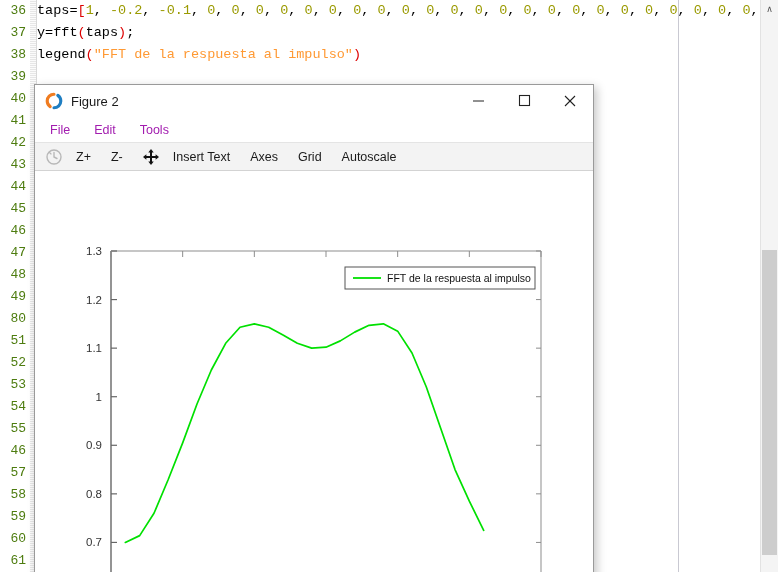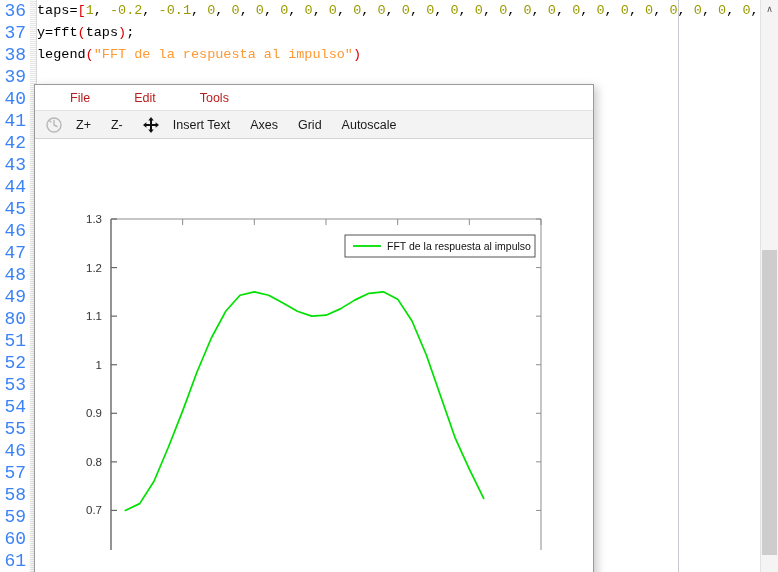--- a/index.html
+++ b/index.html
@@ -28,22 +28,22 @@
     width: 30px; height: 572px;
     background: #ffffff;
     border-right: 0;
   }
   #gutter .ln {
     height: 22px;
     line-height: 22px;
     text-align: right;
     padding-right: 4px;
     font-family: "Liberation Mono", monospace;
-    font-size: 18px;
-    color: #3b82f6;
+    font-size: 13px;
+    color: #4d7c0f;
     box-sizing: border-box;
   }
   #gutter-stripe {
     position: absolute;
     left: 30px; top: 0;
     width: 6px; height: 572px;
     background:
       repeating-linear-gradient(0deg,
         #e6e6e6 0px, #e6e6e6 1px,
         #fbfbfb 1px, #fbfbfb 2px);
@@ -144,24 +144,23 @@
     height: 26px;
     background: #ffffff;
     display: flex;
     align-items: center;
     padding-left: 12px;
     border-bottom: 1px solid #e4e4e4;
     box-sizing: border-box;
   }
   .menu-item {
     font-size: 12.5px;
-    color: #b91c1c;
+    color: #a21caf;
     margin-right: 18px;
     padding: 2px 3px;
-    margin-left: 20px;
   }
 
   #toolbar {
     height: 28px;
     background: #f3f3f3;
     border-bottom: 1px solid #d3d3d3;
     display: flex;
     align-items: center;
     padding-left: 8px;
     box-sizing: border-box;
@@ -253,20 +252,46 @@
   <div id="margin-guide"></div>
 
   <div id="ed-scroll">
     <div id="ed-scroll-up">∧</div>
     <div id="ed-thumb"></div>
   </div>
 </div>
 
 <div id="figwin">
 
+  <div id="titlebar">
+    <div id="app-icon">
+      <svg width="18" height="18" viewBox="0 0 18 18">
+        <path d="M 9 2.2 A 6.8 6.8 0 0 0 2.2 9 A 6.8 6.8 0 0 0 5.2 14.6" fill="none" stroke="#f07c20" stroke-width="3.1" stroke-linecap="round"></path>
+        <path d="M 9 15.8 A 6.8 6.8 0 0 0 15.8 9 A 6.8 6.8 0 0 0 12.8 3.4" fill="none" stroke="#1f7ec2" stroke-width="3.1" stroke-linecap="round"></path>
+      </svg>
+    </div>
+    <div id="title-text">Figure 2</div>
+
+    <div class="wbtn" id="btn-min">
+      <svg width="13" height="13" viewBox="0 0 13 13">
+        <line x1="1" y1="7" x2="12" y2="7" stroke="#222" stroke-width="1"></line>
+      </svg>
+    </div>
+    <div class="wbtn" id="btn-max">
+      <svg width="13" height="13" viewBox="0 0 13 13">
+        <rect x="1.5" y="1.5" width="10" height="10" fill="none" stroke="#222" stroke-width="1.1"></rect>
+      </svg>
+    </div>
+    <div class="wbtn" id="btn-close">
+      <svg width="14" height="14" viewBox="0 0 14 14">
+        <line x1="2" y1="2" x2="12" y2="12" stroke="#222" stroke-width="1.1"></line>
+        <line x1="12" y1="2" x2="2" y2="12" stroke="#222" stroke-width="1.1"></line>
+      </svg>
+    </div>
+  </div>
 
   <div id="menubar">
       <div class="menu-item">File</div>
       <div class="menu-item">Edit</div>
       <div class="menu-item">Tools</div>
     </div>
 
   <div id="toolbar">
       <div class="tb-icon">
         <svg width="18" height="18" viewBox="0 0 18 18">

